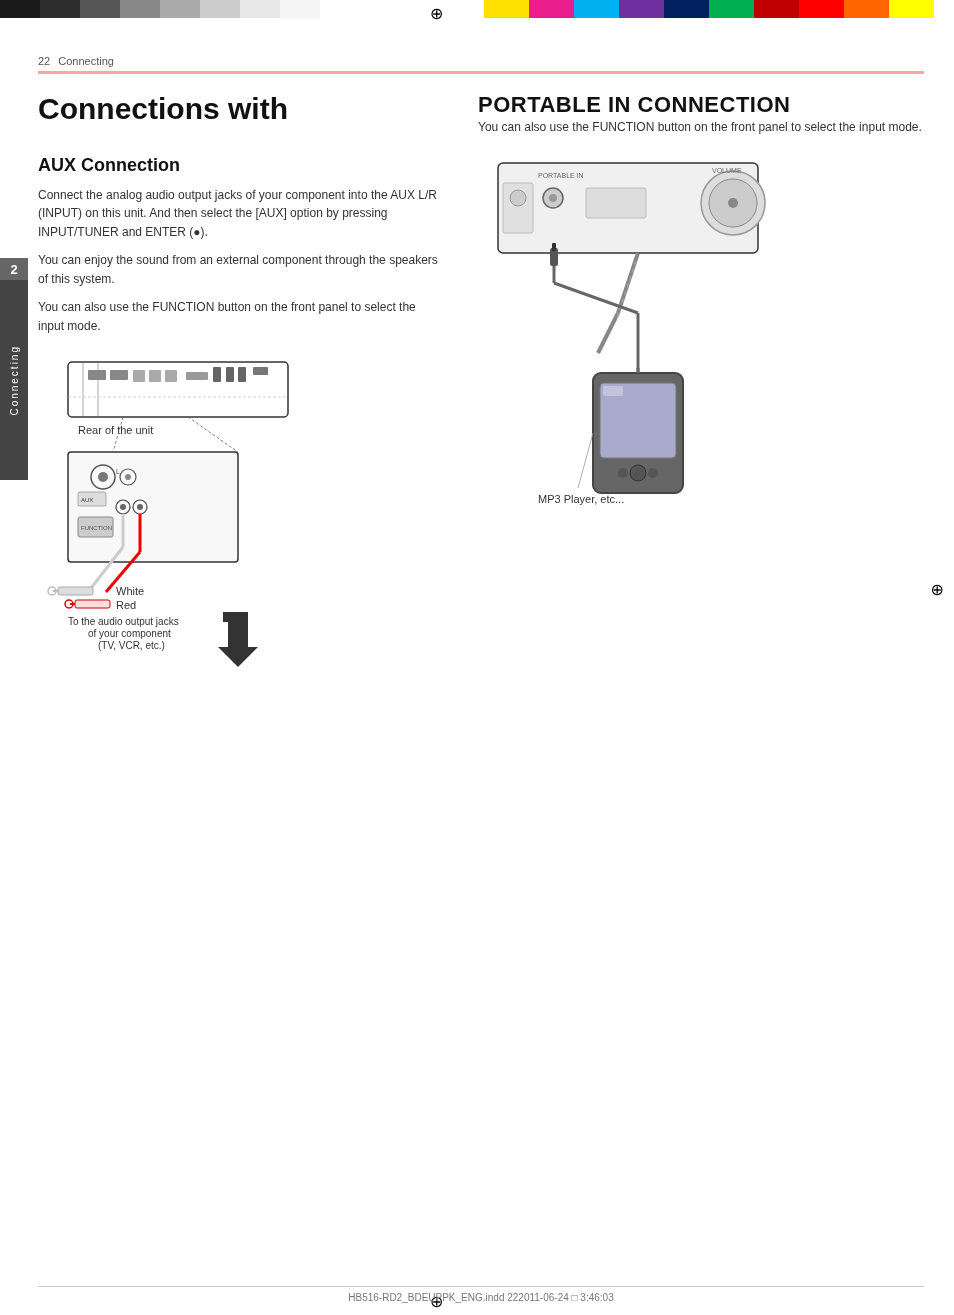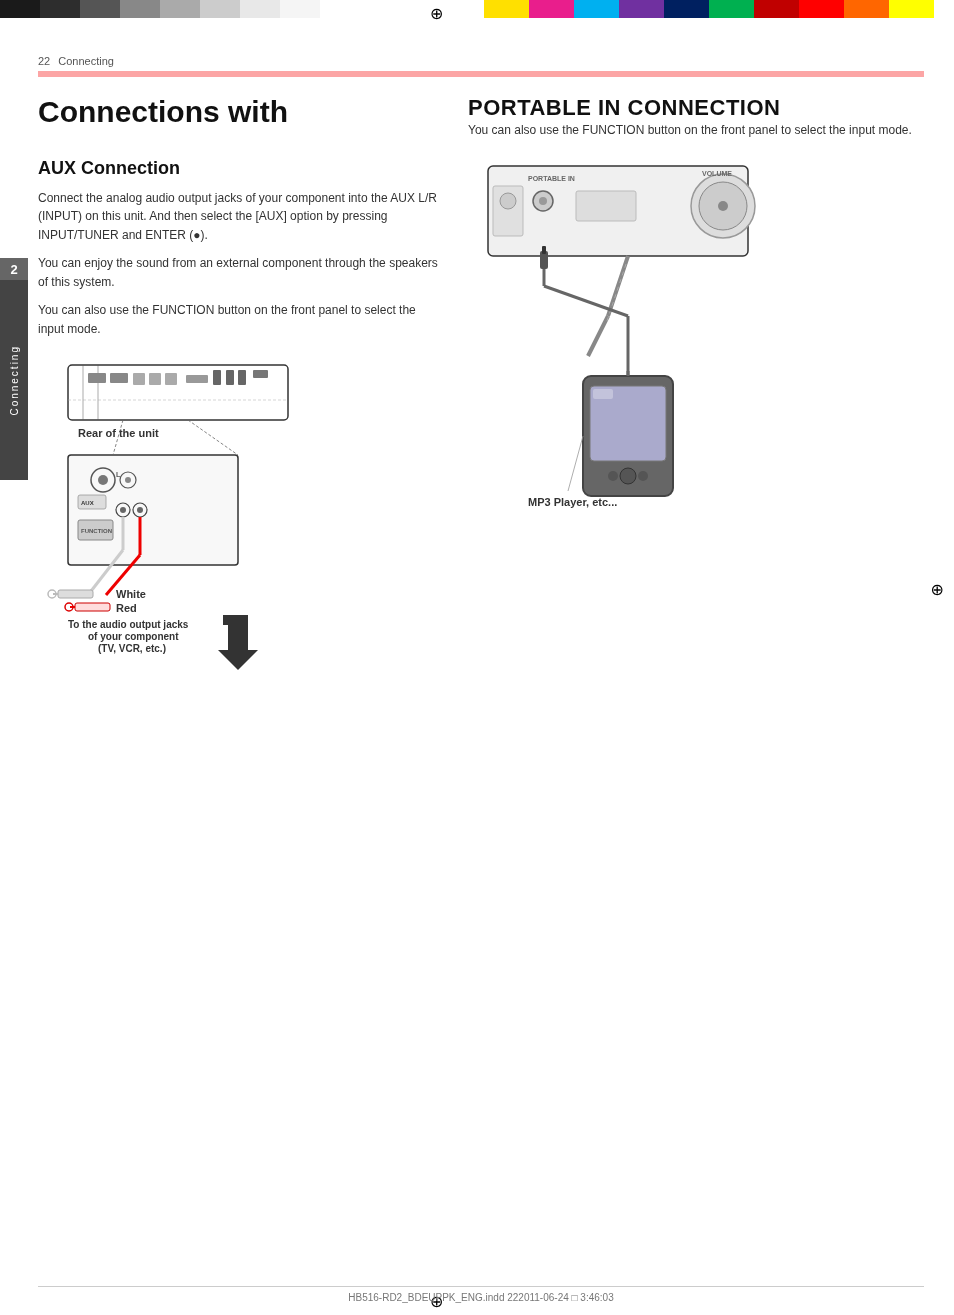--- a/index.html
+++ b/index.html
@@ -78,38 +78,38 @@
       top: 55px;
       left: 38px;
       right: 30px;
       bottom: 40px;
     }
 
     
     .page-header {
       display: flex;
       align-items: center;
-      border-bottom: 6px solid #fca5a5;
+      border-bottom: 3px solid #fca5a5;
       padding-bottom: 4px;
       margin-bottom: 18px;
     }
     .page-number {
       font-size: 11px;
       color: #555;
       margin-right: 8px;
     }
     .page-header-title {
       font-size: 11px;
       color: #555;
     }
 
     
     .two-col {
       display: flex;
-      gap: 30px;
+      gap: 40px;
     }
     .left-col {
       width: 400px;
       flex-shrink: 0;
     }
     .right-col {
       flex: 1;
     }
 
     
@@ -141,21 +141,20 @@
       font-size: 12px;
       line-height: 1.55;
       margin-bottom: 10px;
       color: #333;
     }
 
     
     .diagram-area {
       margin-top: 16px;
       position: relative;
-      font-weight: bold;
     }
 
     
     .page-footer {
       position: absolute;
       bottom: 12px;
       left: 38px;
       right: 30px;
       display: flex;
       justify-content: center;

